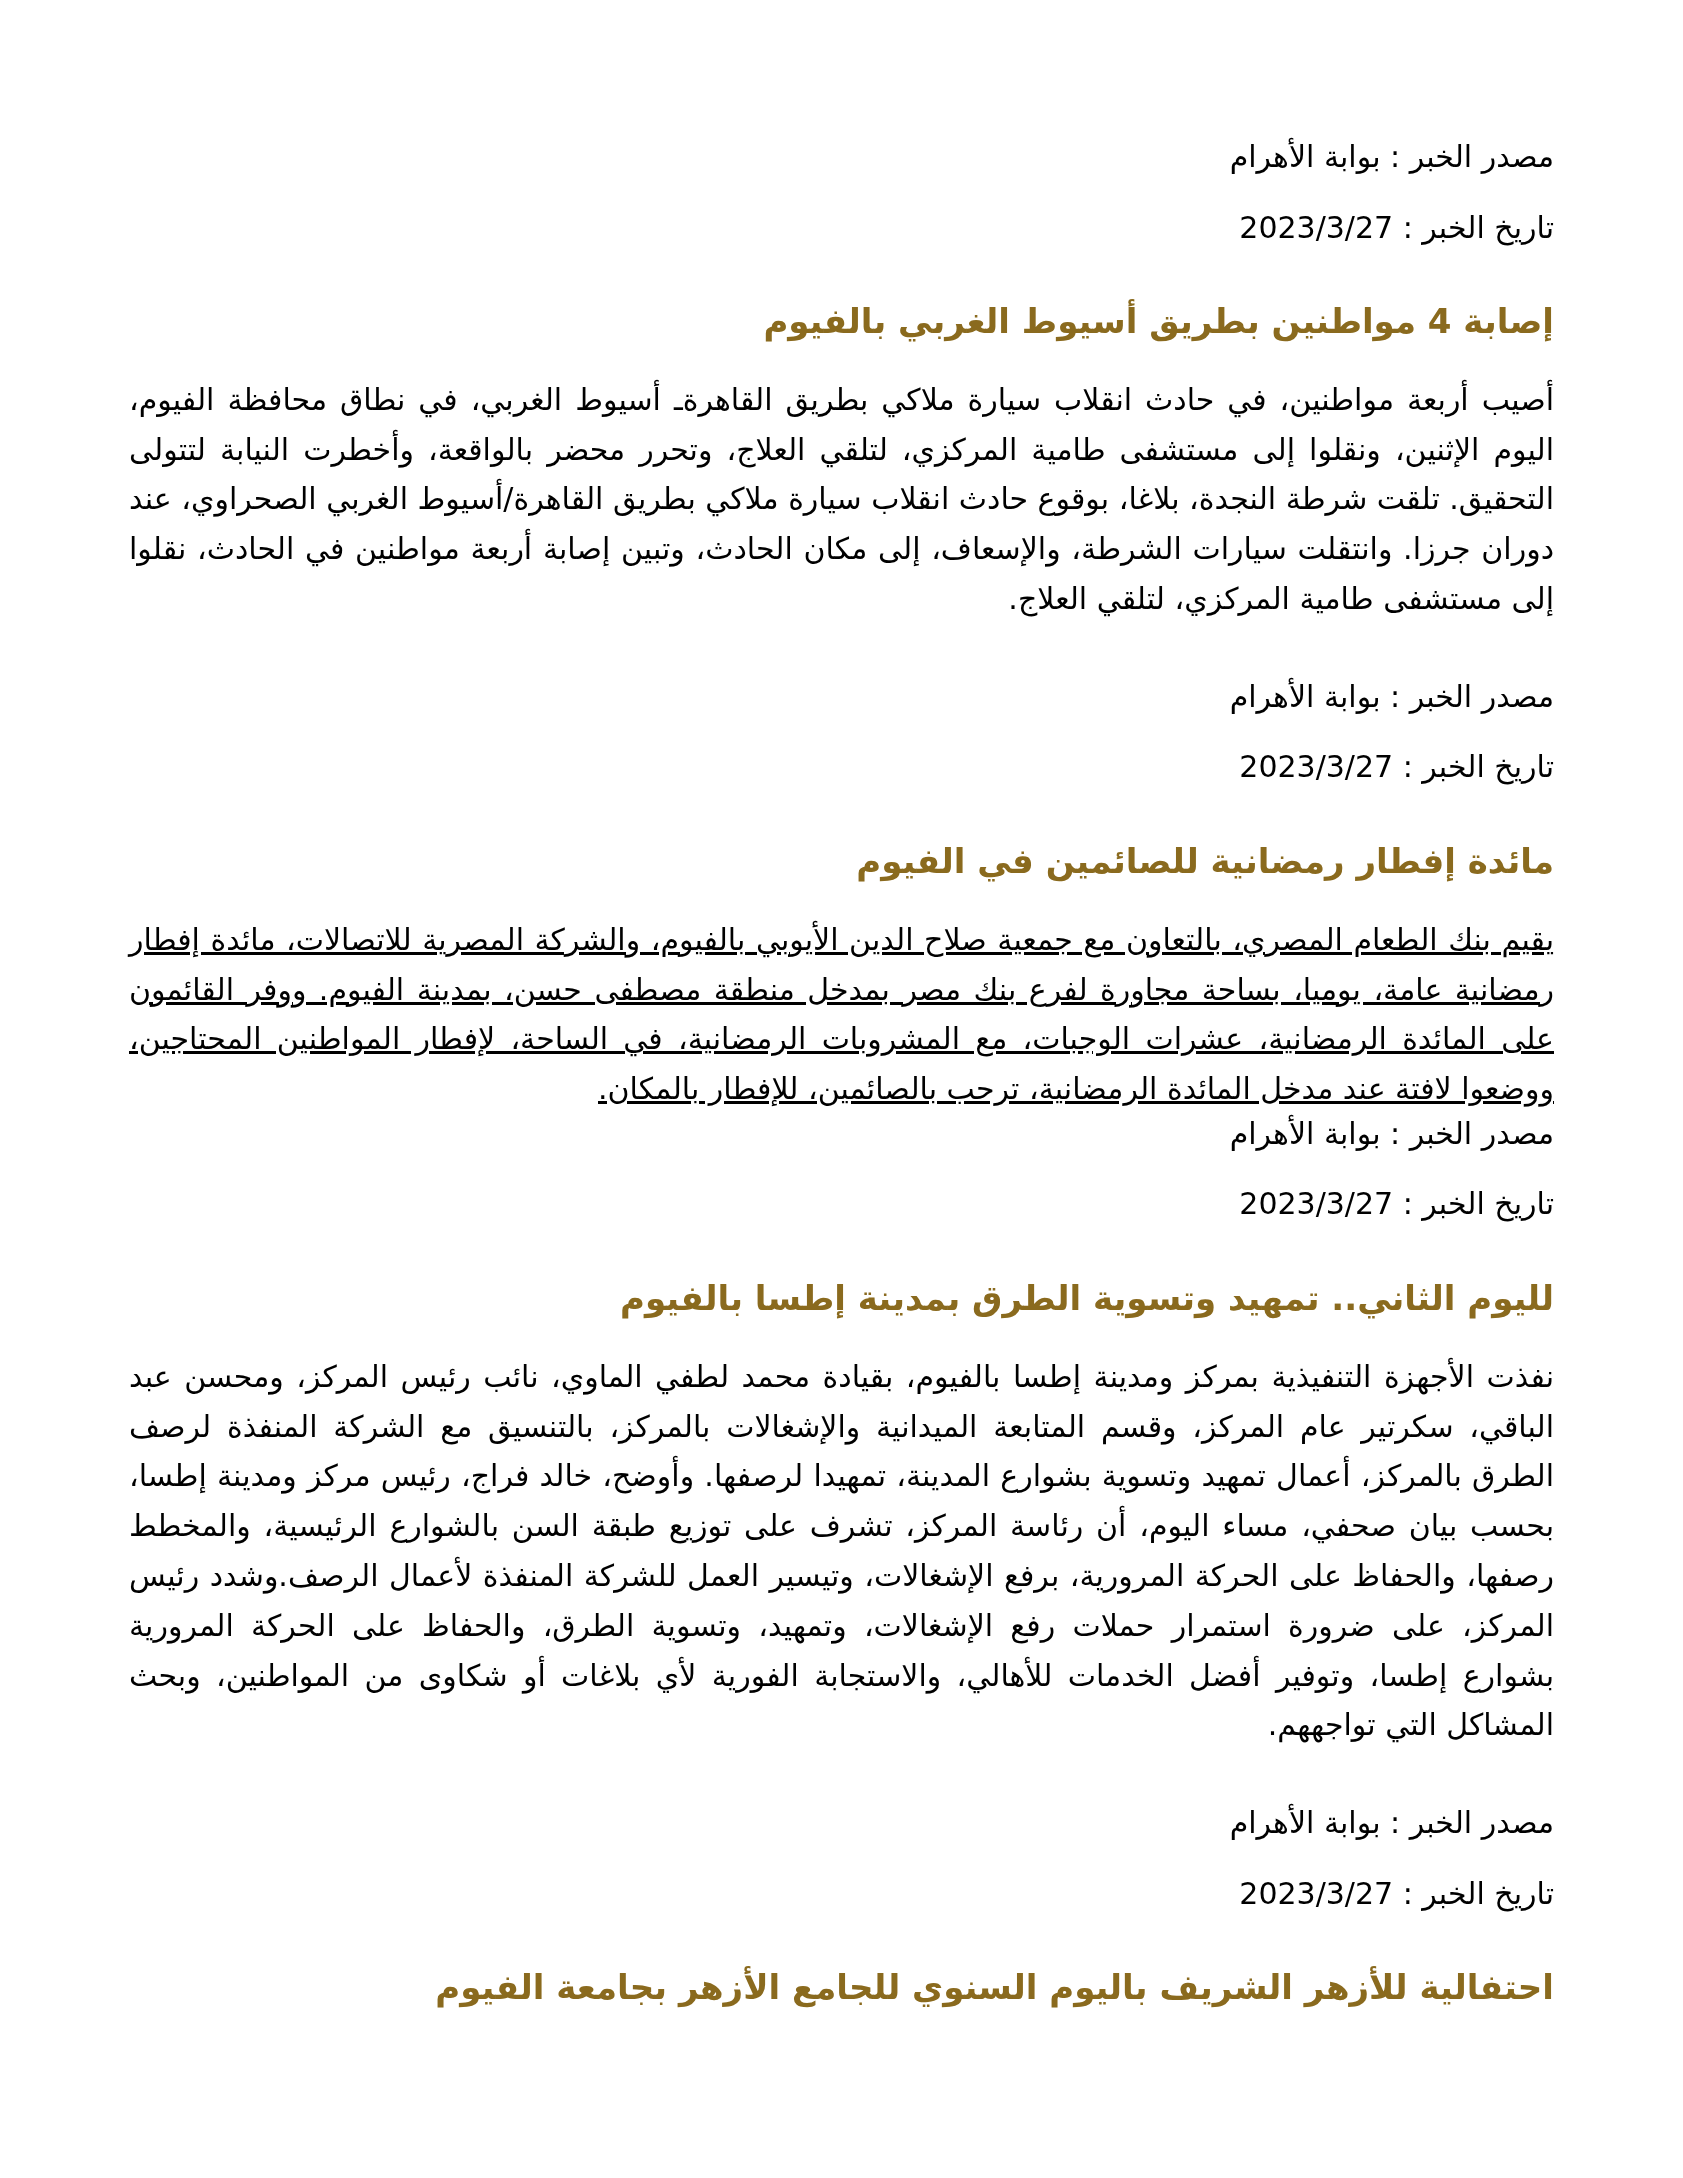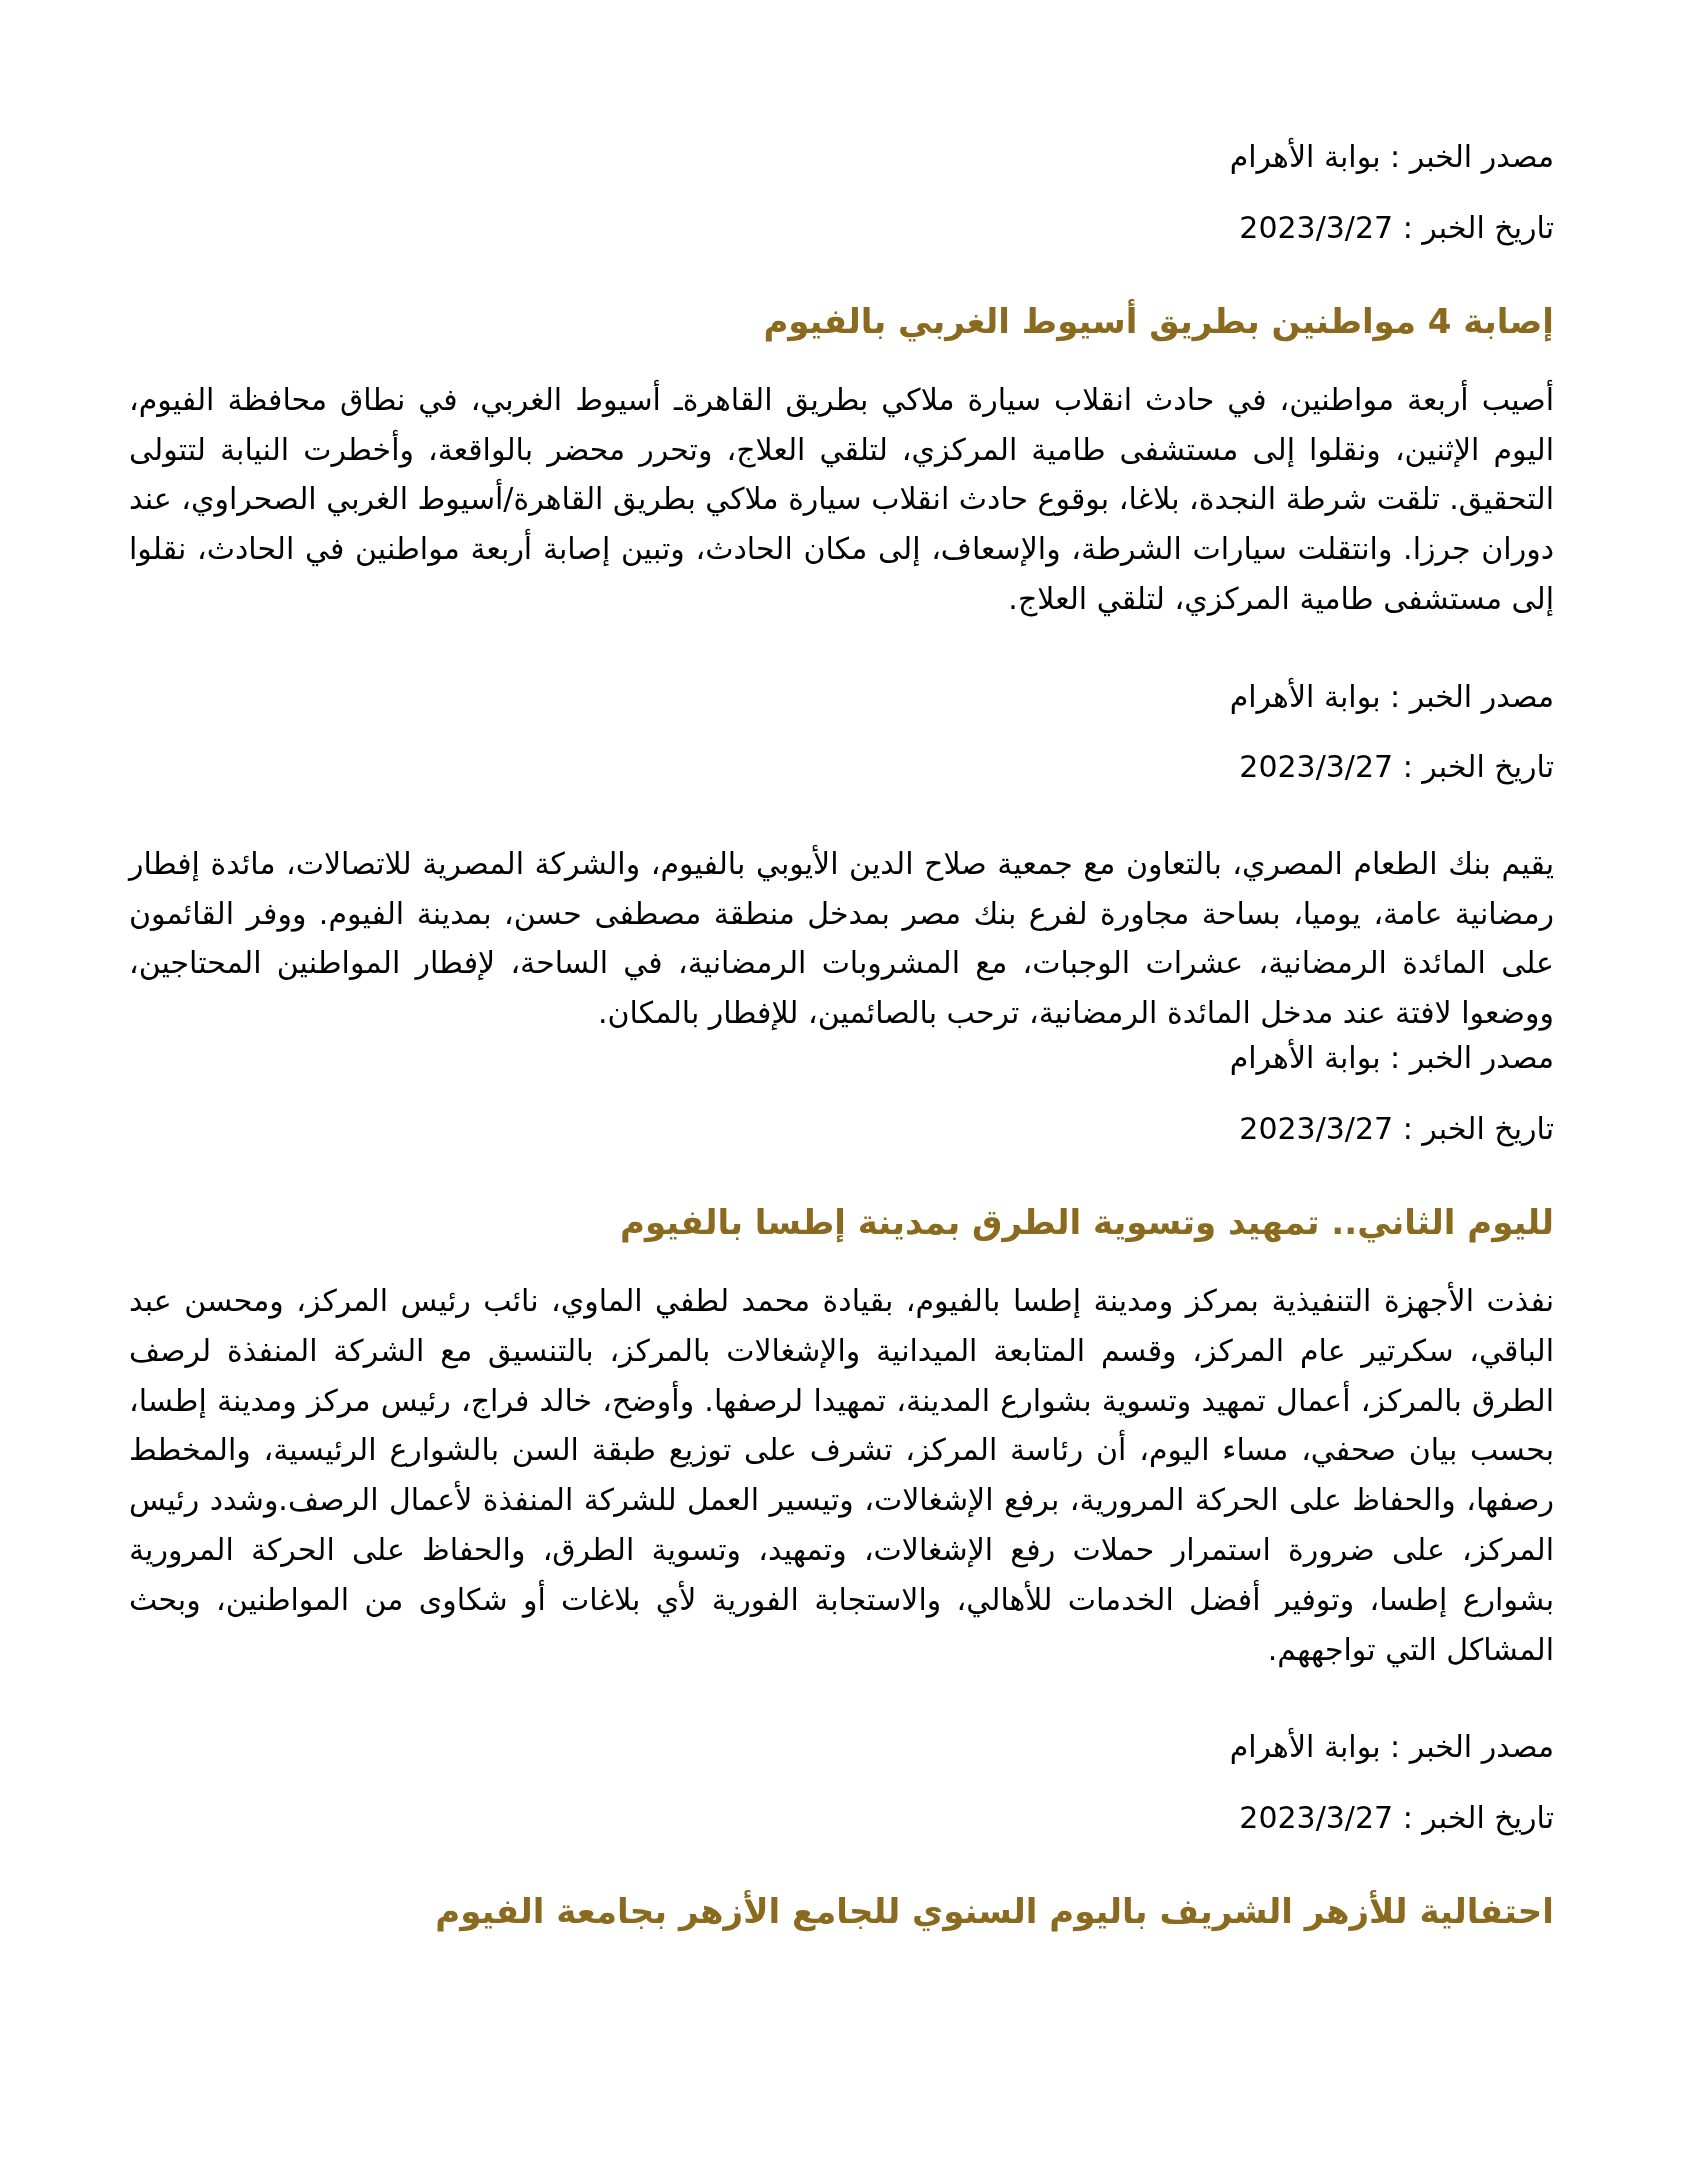--- a/index.html
+++ b/index.html
@@ -45,20 +45,21 @@
   .body-text {
     margin: 0 0 53px 0;
     font-size: 30px;
     line-height: 1.66;
     text-align: justify;
     text-justify: inter-word;
     color: #000000;
   }
   .body-text.no-gap {
     margin-bottom: 0;
+    text-decoration: underline;
   }
   .meta.tight {
     margin-top: 0;
   }
   .headline.last {
     margin-bottom: 0;
   }
 </style>
 </head>
 <body>
@@ -68,20 +69,21 @@
   <section class="article">
     <p class="meta">مصدر الخبر : بوابة الأهرام</p>
     <p class="meta date">تاريخ الخبر : 2023/3/27</p>
     <h1 class="headline">إصابة 4 مواطنين بطريق أسيوط الغربي بالفيوم</h1>
     <p class="body-text">أصيب أربعة مواطنين، في حادث انقلاب سيارة ملاكي بطريق القاهرةـ أسيوط الغربي، في نطاق محافظة الفيوم، اليوم الإثنين، ونقلوا إلى مستشفى طامية المركزي، لتلقي العلاج، وتحرر محضر بالواقعة، وأخطرت النيابة لتتولى التحقيق. تلقت شرطة النجدة، بلاغا، بوقوع حادث انقلاب سيارة ملاكي بطريق القاهرة/أسيوط الغربي الصحراوي، عند دوران جرزا. وانتقلت سيارات الشرطة، والإسعاف، إلى مكان الحادث، وتبين إصابة أربعة مواطنين في الحادث، نقلوا إلى مستشفى طامية المركزي، لتلقي العلاج.</p>
   </section>
 
   <section class="article">
     <p class="meta">مصدر الخبر : بوابة الأهرام</p>
     <p class="meta date">تاريخ الخبر : 2023/3/27</p>
+    <h1 class="headline">مائدة إفطار رمضانية للصائمين في الفيوم</h1>
     <p class="body-text no-gap">يقيم بنك الطعام المصري، بالتعاون مع جمعية صلاح الدين الأيوبي بالفيوم، والشركة المصرية للاتصالات، مائدة إفطار رمضانية عامة، يوميا، بساحة مجاورة لفرع بنك مصر بمدخل منطقة مصطفى حسن، بمدينة الفيوم. ووفر القائمون على المائدة الرمضانية، عشرات الوجبات، مع المشروبات الرمضانية، في الساحة، لإفطار المواطنين المحتاجين، ووضعوا لافتة عند مدخل المائدة الرمضانية، ترحب بالصائمين، للإفطار بالمكان.</p>
   </section>
 
   <section class="article">
     <p class="meta tight">مصدر الخبر : بوابة الأهرام</p>
     <p class="meta date">تاريخ الخبر : 2023/3/27</p>
     <h1 class="headline">لليوم الثاني.. تمهيد وتسوية الطرق بمدينة إطسا بالفيوم</h1>
     <p class="body-text">نفذت الأجهزة التنفيذية بمركز ومدينة إطسا بالفيوم، بقيادة محمد لطفي الماوي، نائب رئيس المركز، ومحسن عبد الباقي، سكرتير عام المركز، وقسم المتابعة الميدانية والإشغالات بالمركز، بالتنسيق مع الشركة المنفذة لرصف الطرق بالمركز، أعمال تمهيد وتسوية بشوارع المدينة، تمهيدا لرصفها. وأوضح، خالد فراج، رئيس مركز ومدينة إطسا، بحسب بيان صحفي، مساء اليوم، أن رئاسة المركز، تشرف على توزيع طبقة السن بالشوارع الرئيسية، والمخطط رصفها، والحفاظ على الحركة المرورية، برفع الإشغالات، وتيسير العمل للشركة المنفذة لأعمال الرصف.وشدد رئيس المركز، على ضرورة استمرار حملات رفع الإشغالات، وتمهيد، وتسوية الطرق، والحفاظ على الحركة المرورية بشوارع إطسا، وتوفير أفضل الخدمات للأهالي، والاستجابة الفورية لأي بلاغات أو شكاوى من المواطنين، وبحث المشاكل التي تواجههم.</p>
   </section>
 

